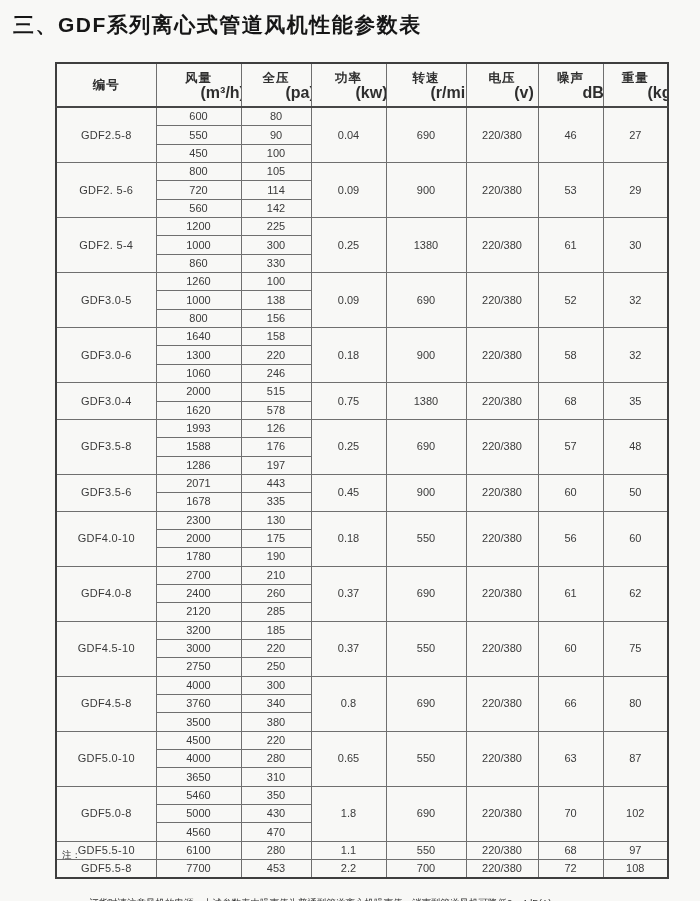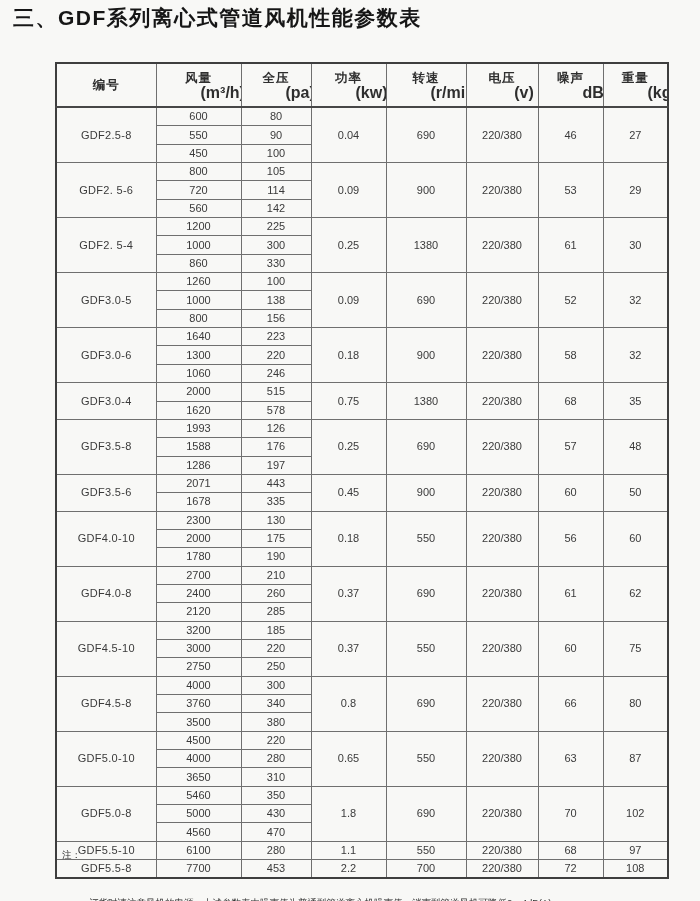--- a/index.html
+++ b/index.html
@@ -9,21 +9,21 @@
     font-family: "Liberation Sans", "DejaVu Sans", sans-serif;
     color: #333;
   }
   .page {
     position: relative;
     width: 700px; height: 901px;
     overflow: hidden;
   }
   .title {
     position: absolute;
-    left: 13px; top: 4px;
+    left: 13px; top: 11px;
     font-size: 21px;
     font-weight: bold;
     letter-spacing: 1.5px;
     color: #161616;
     white-space: nowrap;
   }
   table.spec {
     position: absolute;
     left: 55px; top: 62px;
     width: 612px;
@@ -189,21 +189,21 @@
           <td>1000</td>
           <td>138</td>
         </tr>
         <tr>
           <td class="gsep">800</td>
           <td class="gsep">156</td>
         </tr>
         <tr>
           <td class="model gsep" rowspan="3">GDF3.0-6</td>
           <td>1640</td>
-          <td>223</td>
+          <td>158</td>
           <td class="gsep" rowspan="3">0.18</td>
           <td class="gsep" rowspan="3">900</td>
           <td class="gsep" rowspan="3">220/380</td>
           <td class="gsep" rowspan="3">58</td>
           <td class="gsep" rowspan="3">32</td>
         </tr>
         <tr>
           <td>1300</td>
           <td>220</td>
         </tr>

